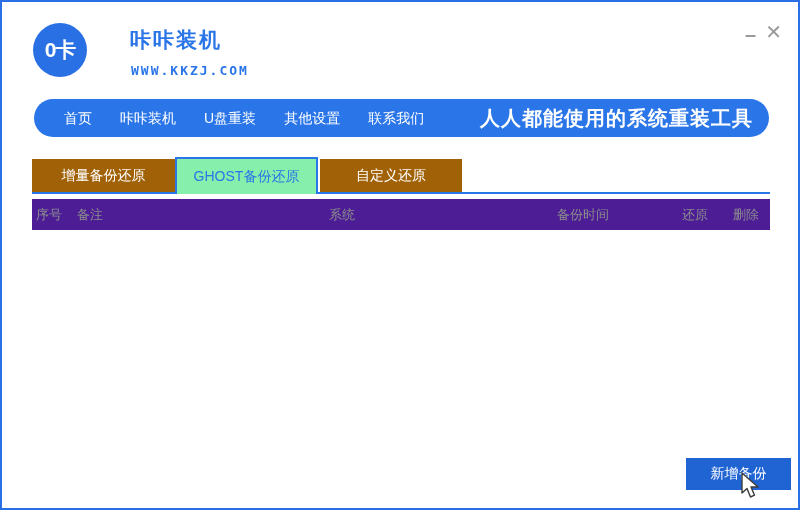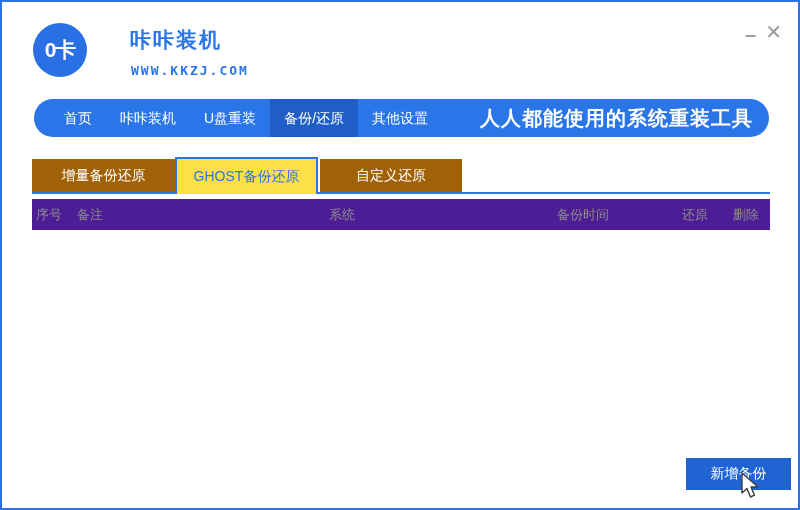--- a/index.html
+++ b/index.html
@@ -59,21 +59,21 @@
   .tab{
     position:absolute;bottom:0;height:33px;width:143px;
     background:#a16207;color:#fff;font-size:14px;
     display:flex;align-items:center;justify-content:center;
     cursor:pointer;
   }
   .tab.t0{left:0;}
   .tab.t2{left:288px;width:142px;}
   .tab.active{
     left:143px;bottom:-2px;height:37px;width:143px;
-    background:#fde047;color:#2a75e8;
+    background:#86efac;color:#2a75e8;
     border:2px solid #2a75e8;border-bottom:none;
   }
   
   .table-header{
     position:absolute;left:30px;top:197px;width:738px;height:31px;
     background:#4c1d95;color:#8d8d8d;font-size:13px;
   }
   .th{position:absolute;top:0;height:31px;line-height:31px;white-space:nowrap;}
   .th.c0{left:4px;}
   .th.c1{left:45px;}
@@ -103,22 +103,22 @@
     <div class="brand-title">咔咔装机</div>
     <div class="brand-site">WWW.KKZJ.COM</div>
     <span class="win-btn btn-min">–</span>
     <span class="win-btn btn-close">✕</span>
   </div>
 
   <div class="navbar">
     <div class="nav-item">首页</div>
     <div class="nav-item">咔咔装机</div>
     <div class="nav-item">U盘重装</div>
-    <div class="nav-item active">备份/还原</div>
     <div class="nav-item">其他设置</div>
+    <div class="nav-item">联系我们</div>
     <div class="nav-slogan">人人都能使用的系统重装工具</div>
   </div>
 
   <div class="tabs">
     <div class="tab t0">增量备份还原</div>
     <div class="tab active">GHOST备份还原</div>
     <div class="tab t2">自定义还原</div>
   </div>
 
   <div class="table-header">

